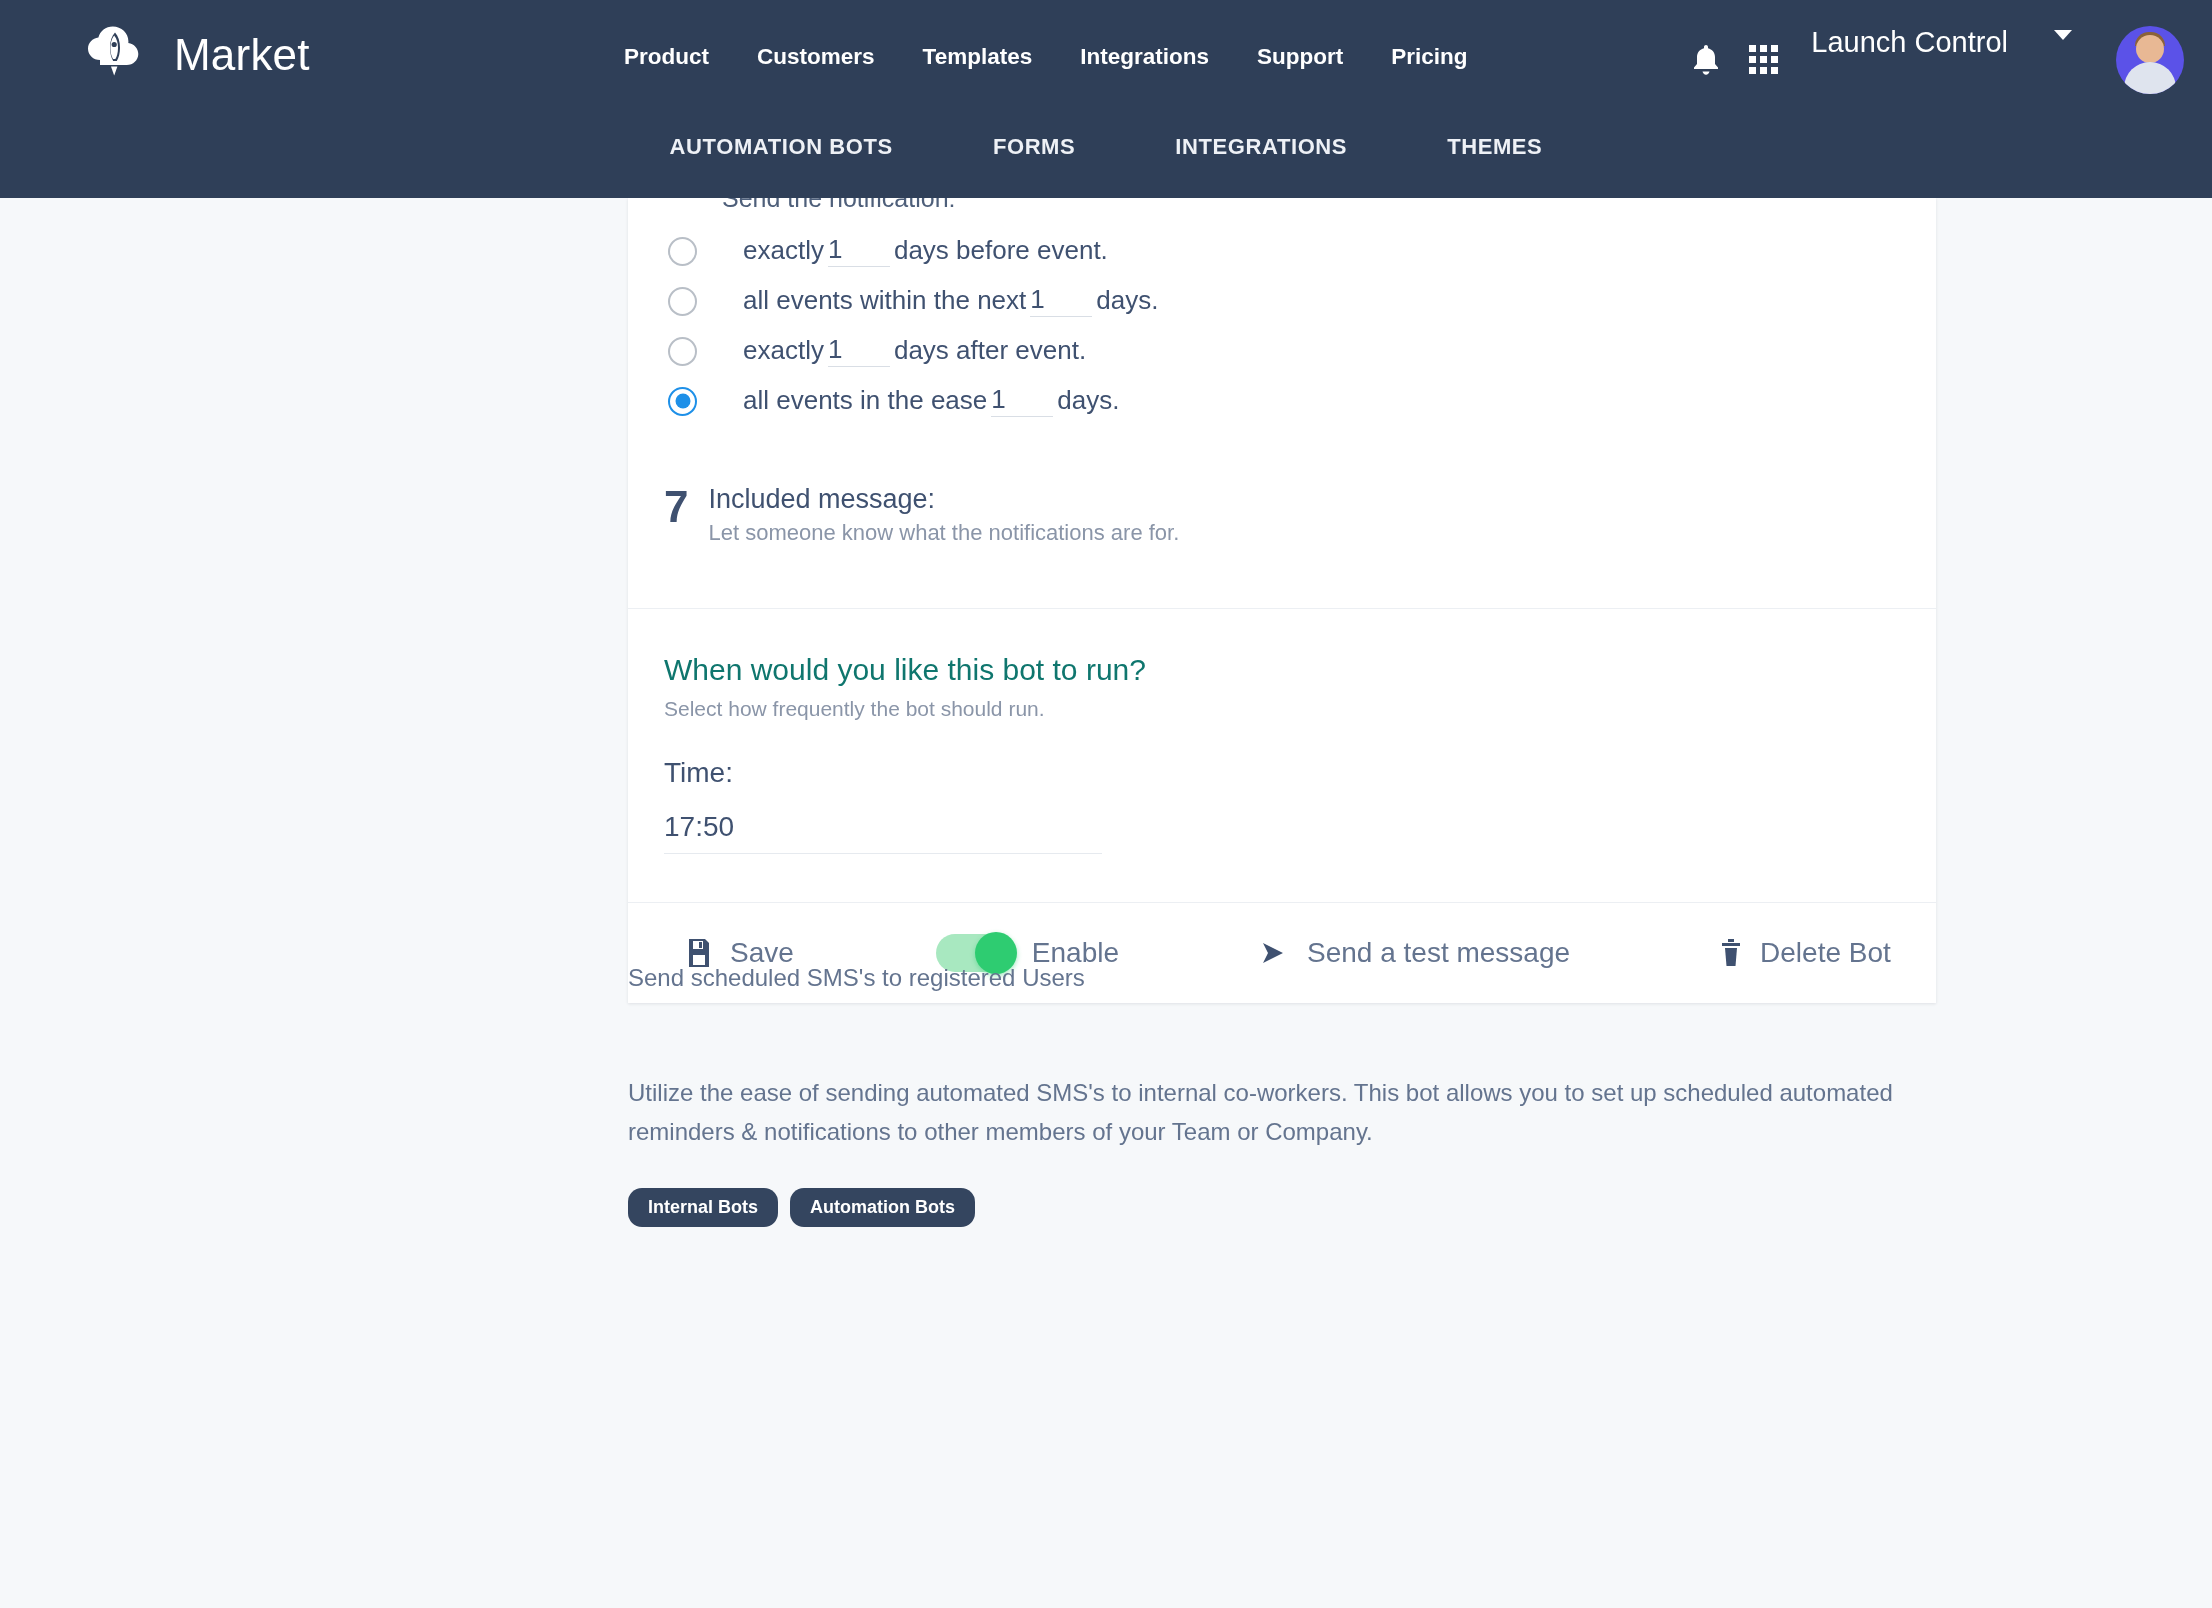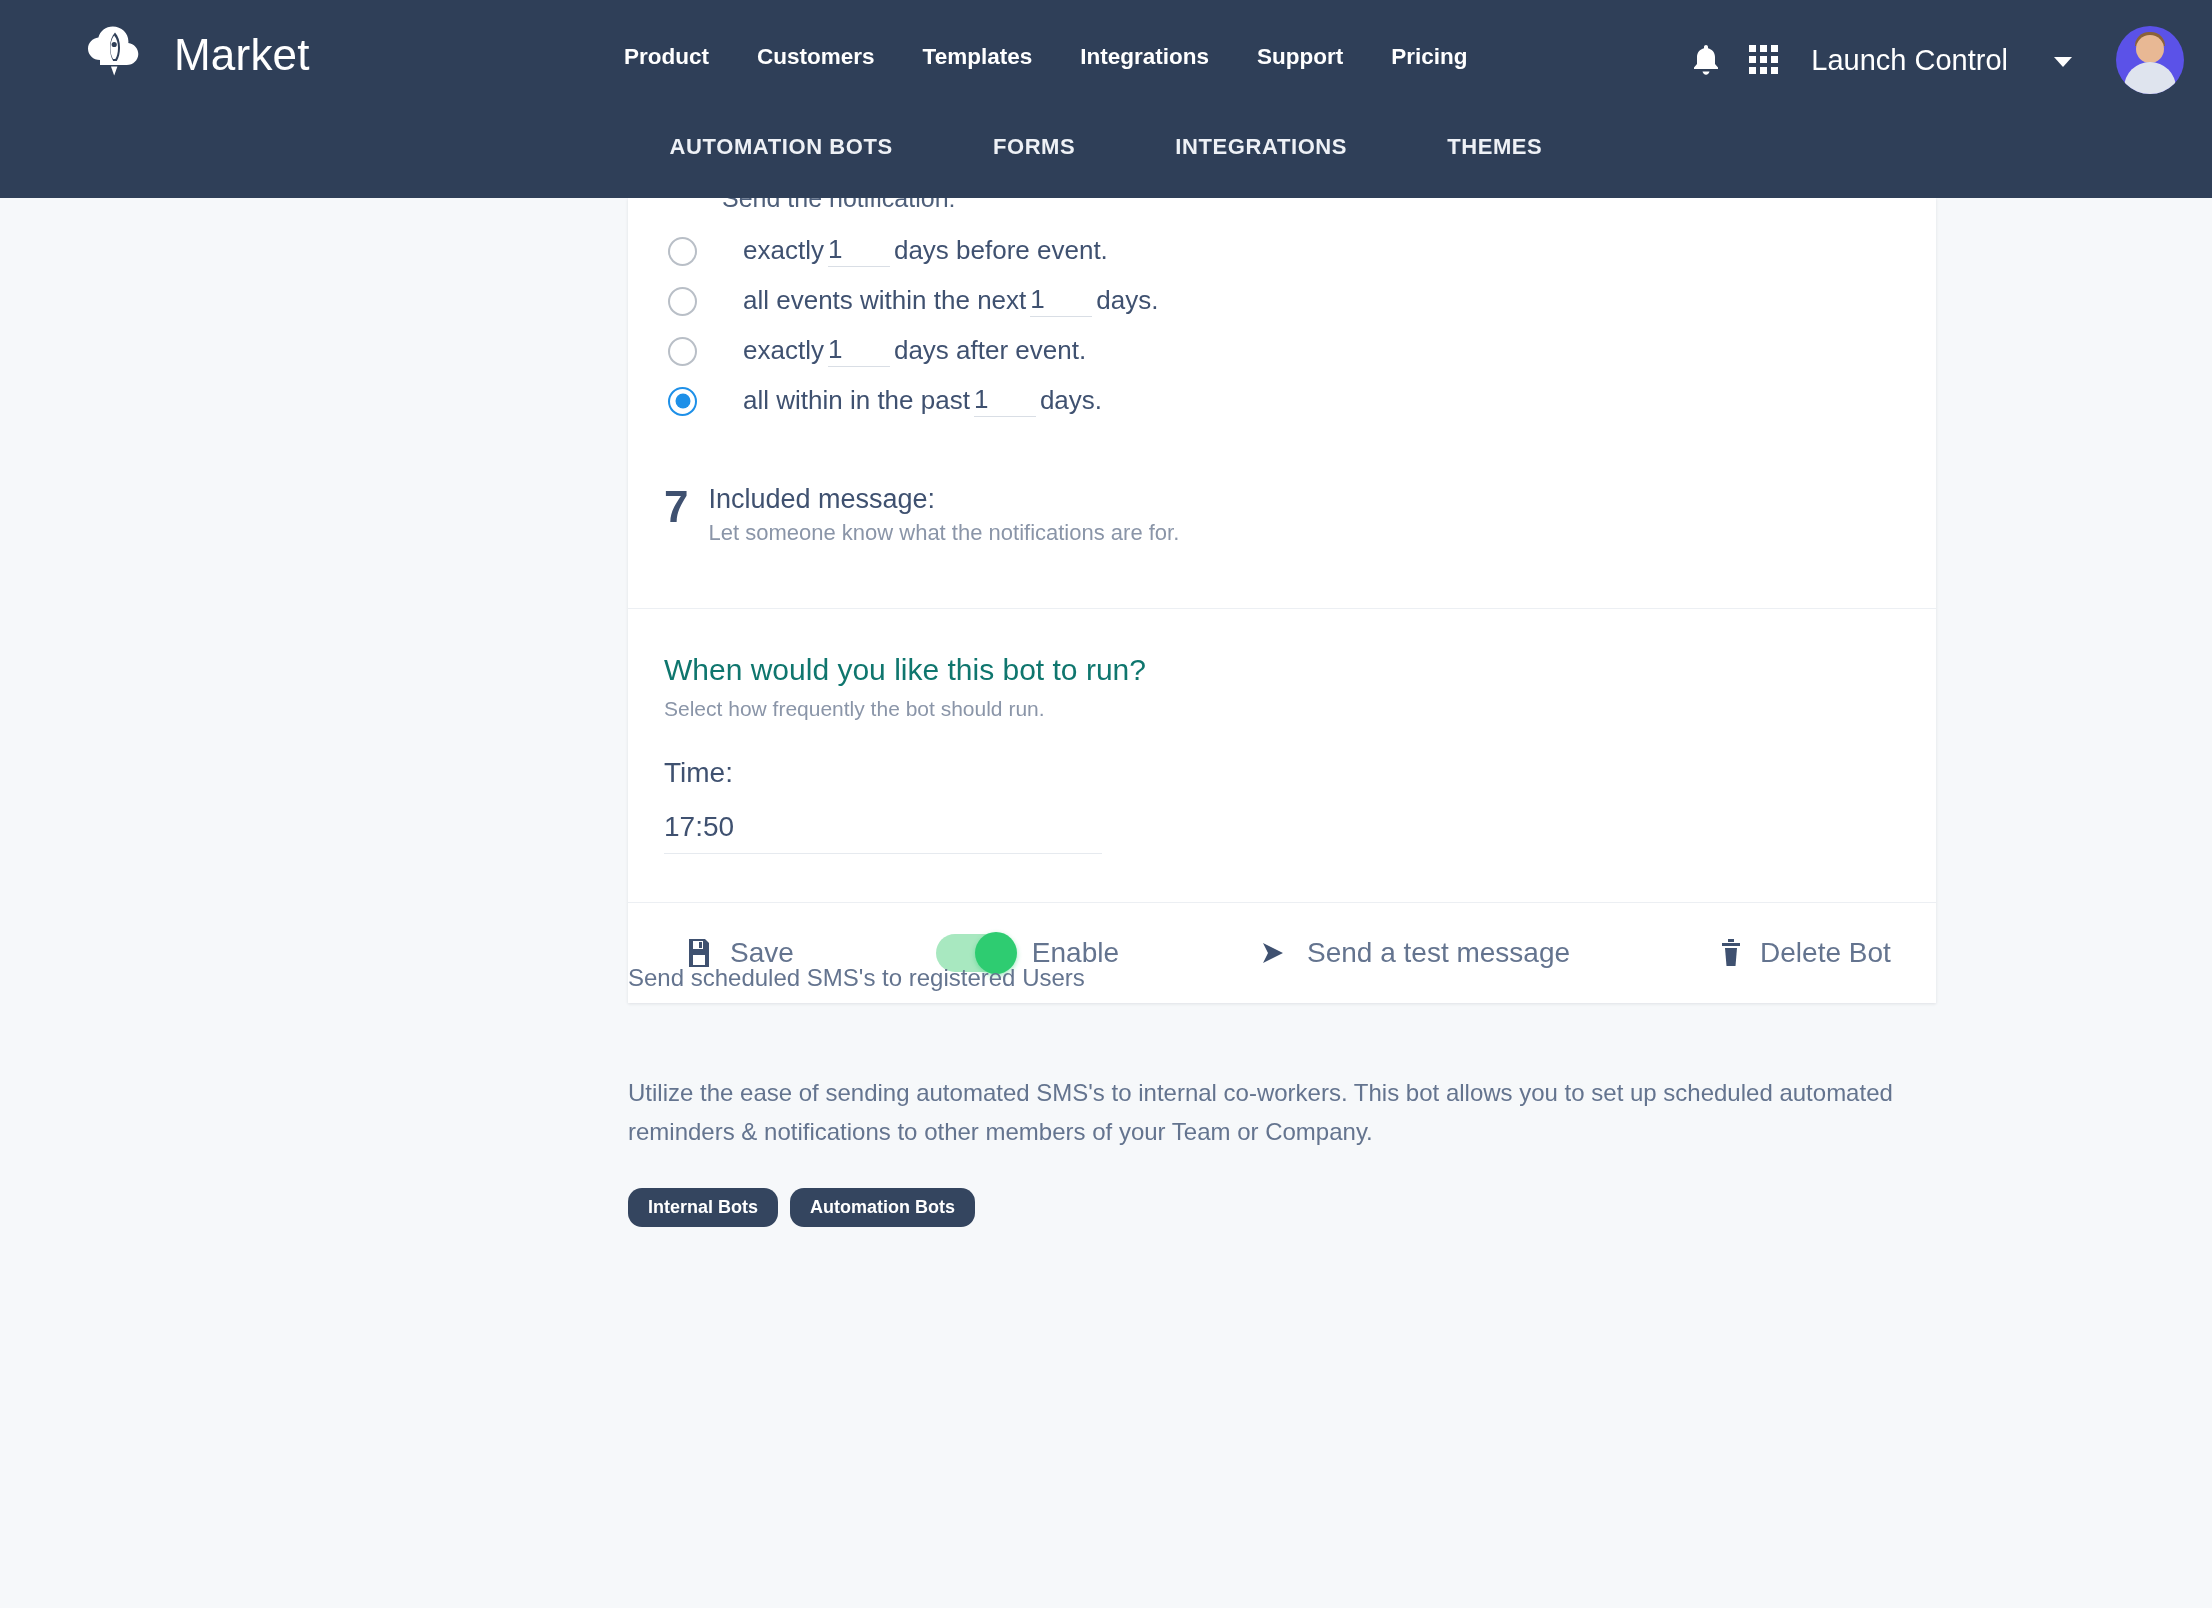--- a/index.html
+++ b/index.html
@@ -42,21 +42,21 @@
     color: #ffffff;
     font-size: 22.5px;
     font-weight: bold;
     text-decoration: none;
     padding: 0 24px;
     white-space: nowrap;
   }
   .header-right {
     position: absolute;
     right: 28px; top: 26px;
-    display: flex; align-items: center; gap: 0;
+    display: flex; gap: 0;
   }
   .icon-btn { padding: 0 14px; display: flex; align-items: center; }
   .bell { width: 30px; height: 34px; display: block; }
   .grid-icon {
     width: 30px; height: 30px;
     display: grid;
     grid-template-columns: repeat(3, 7px);
     grid-template-rows: repeat(3, 7px);
     gap: 4px;
   }
@@ -422,21 +422,21 @@
         <span class="radio-text">
           <span>exactly</span>
           <span class="inline-num">1</span>
           <span>days after event.</span>
         </span>
       </div>
 
       <div class="radio-row">
         <span class="radio on"></span>
         <span class="radio-text">
-          <span>all within in the past</span>
+          <span>all events in the ease</span>
           <span class="inline-num">1</span>
           <span>days.</span>
         </span>
       </div>
     </div>
 
     
     <div class="step-block">
       <div class="step-num">7</div>
       <div>

